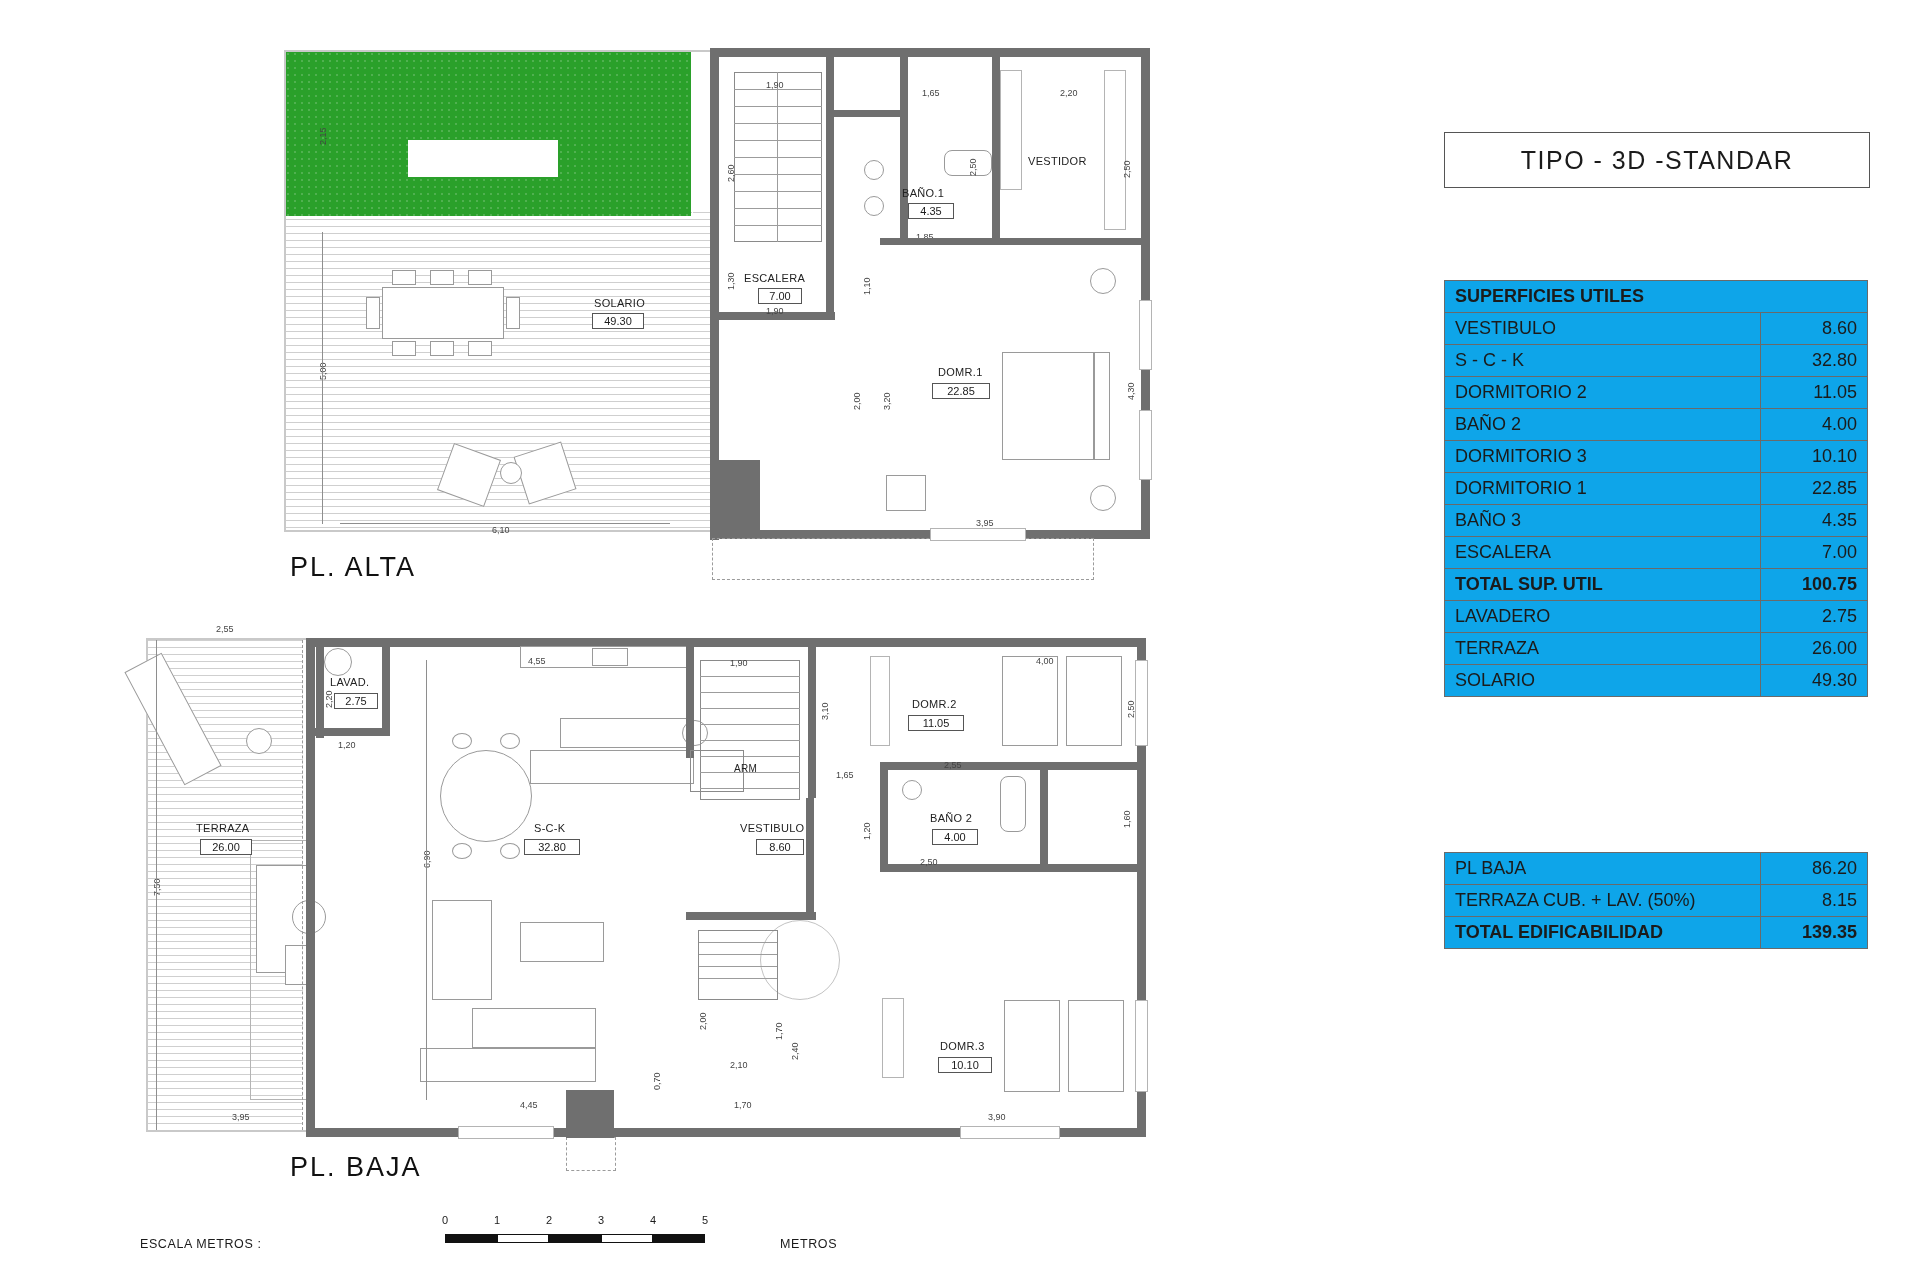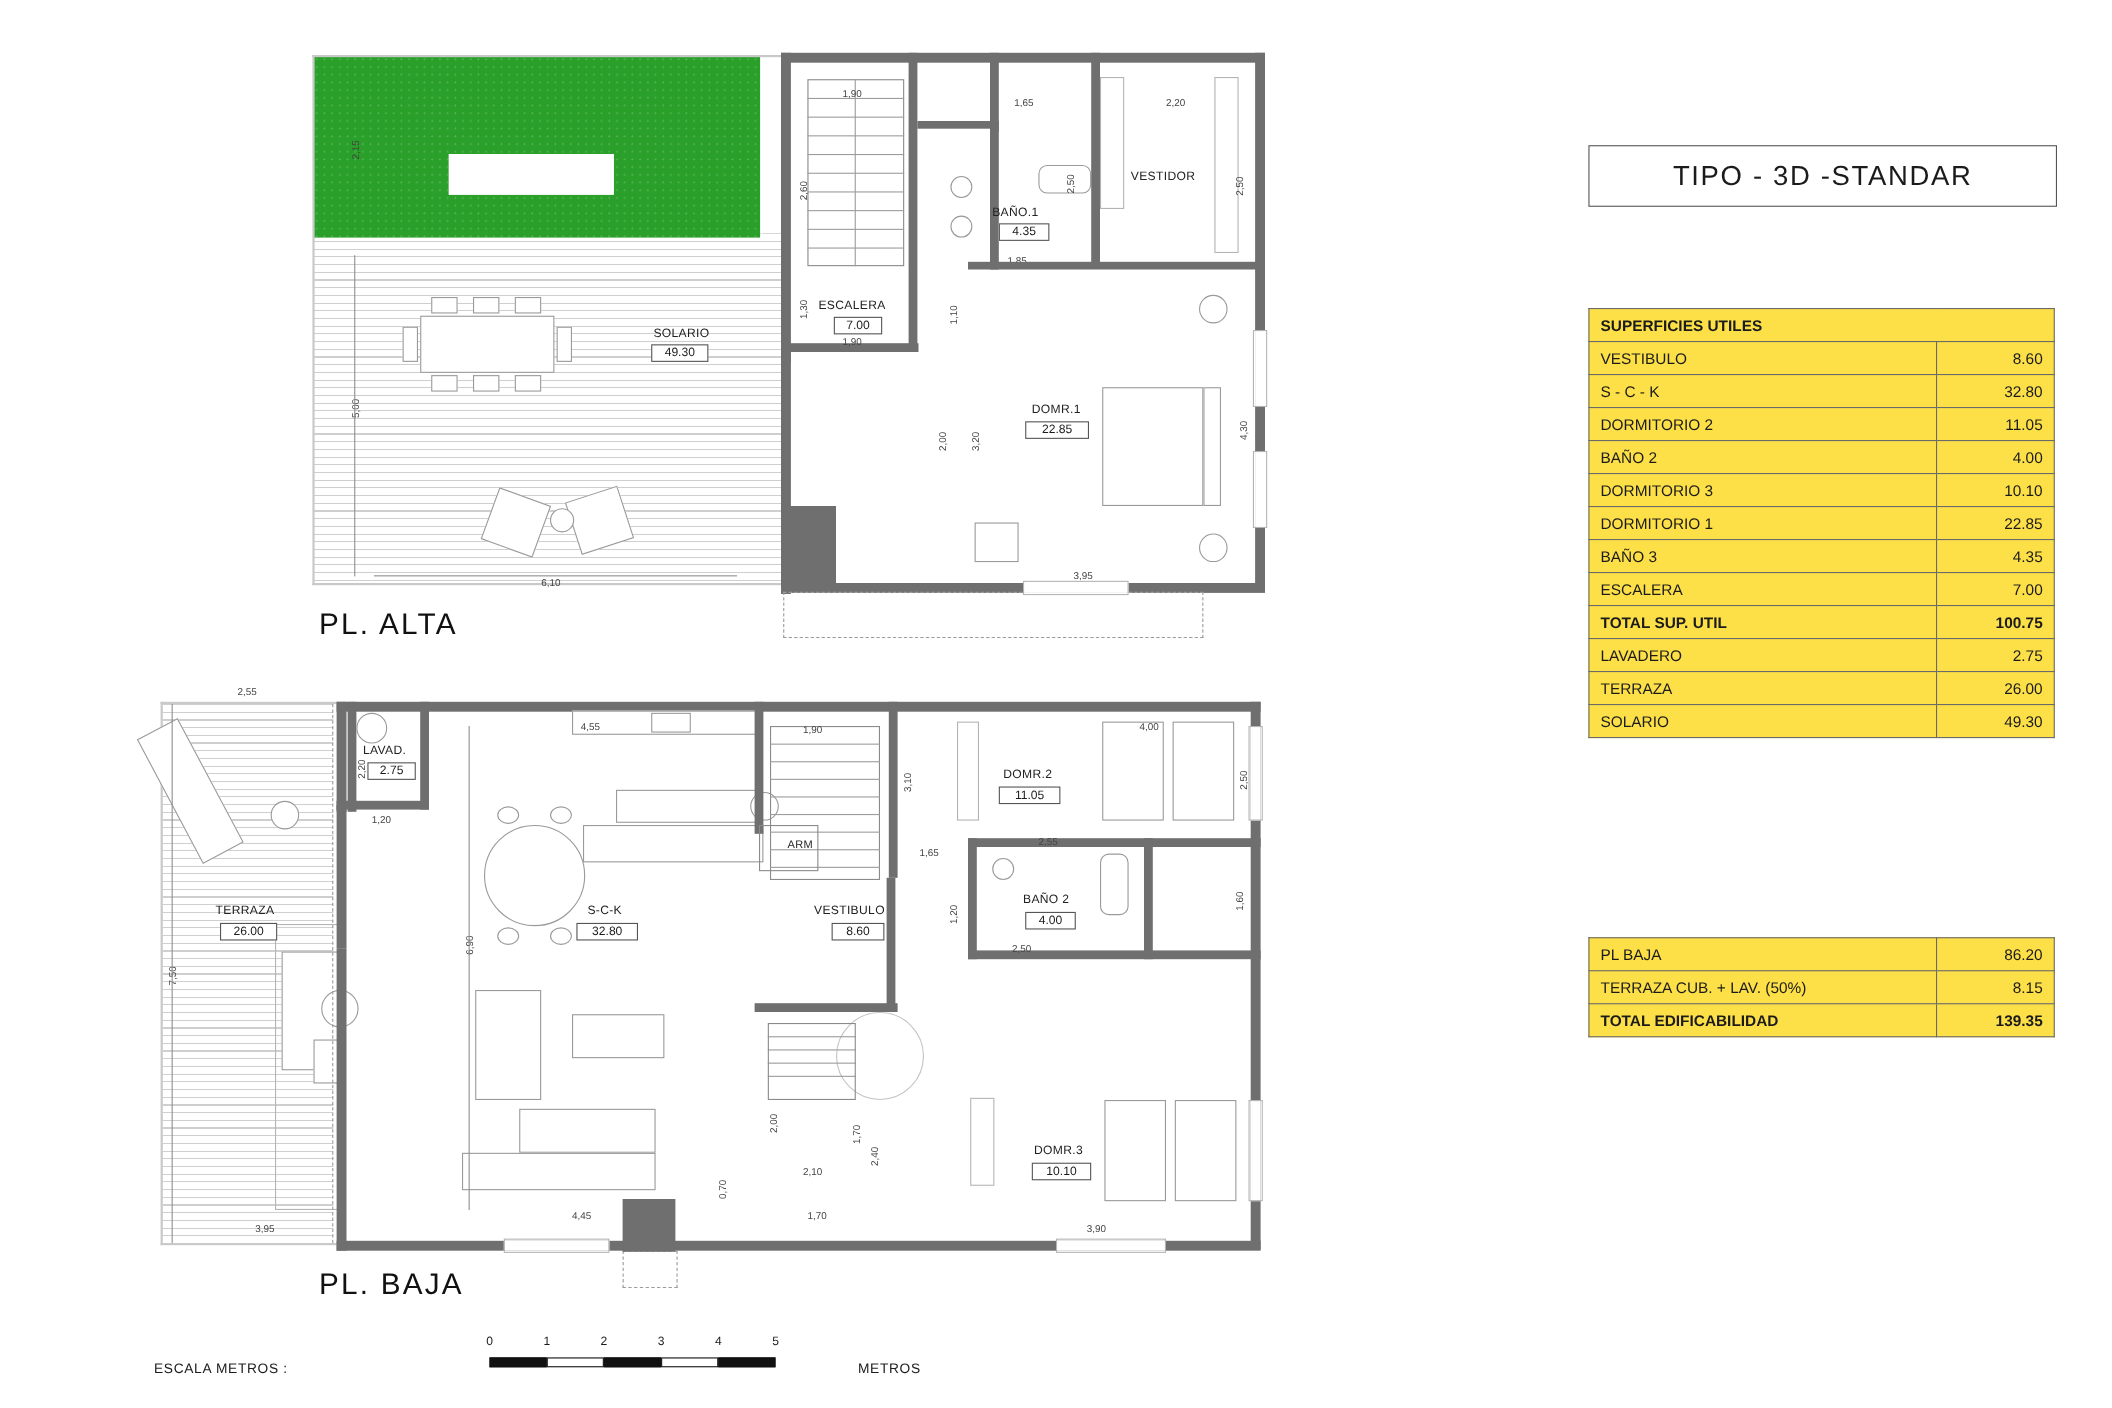--- a/index.html
+++ b/index.html
@@ -30,21 +30,21 @@
   
   .floor-title{position:absolute;font-size:27px;letter-spacing:2px;color:#111;}
 
   
   .panel{position:absolute;}
   .title-box{
     position:absolute;border:1px solid #555;background:#fff;
     display:flex;align-items:center;justify-content:center;
     font-size:25px;letter-spacing:1.5px;
   }
-  table.tbl{position:absolute;border-collapse:collapse;background:#fde047;font-size:14px;}
+  table.tbl{position:absolute;border-collapse:collapse;background:#0ea5e9;font-size:18px;}
   table.tbl td{border:1px solid #6a6a6a;padding:5px 10px;height:19px;}
   table.tbl td.v{text-align:right;width:86px;}
   table.tbl tr.head td{font-weight:bold;}
   table.tbl tr.total td{font-weight:bold;}
 
   
   .scalewrap{position:absolute;}
   .scale-label{position:absolute;font-size:12.5px;letter-spacing:.6px;}
   .scale-seg{position:absolute;height:9px;border:1px solid #111;box-sizing:border-box;}
   .scale-seg.fill{background:#111;}
@@ -253,21 +253,21 @@
       <div style="top:64px"></div>
         <div style="top:80px"></div>
         <div style="top:96px"></div>
       <div style="top:112px"></div>
         <div style="top:128px"></div>
     </div>
     <div class="dim" style="left:730px;top:58px;">1,90</div>
     <div class="dim v" style="left:820px;top:120px;">3,10</div>
 
     <div class="thin" style="left:690px;top:150px;width:54px;height:42px;"></div>
-    <div class="label" style="left:716px;top:163px;font-size:10px;">ARM</div>
+    <div class="label" style="left:700px;top:163px;font-size:10px;padding-left:34px;">ARM</div>
 
     <div class="label" style="left:740px;top:222px;">VESTIBULO</div>
     <div class="box" style="left:756px;top:239px;width:48px;">8.60</div>
     <div class="wall" style="left:806px;top:198px;width:8px;height:120px;"></div>
     <div class="wall" style="left:686px;top:312px;width:130px;height:8px;"></div>
     <div class="arc" style="left:760px;top:320px;width:80px;height:80px;border-color:#c3c3c3;clip-path:polygon(0 0,100% 0,100% 100%,0 100%);"></div>
     <div class="stair" style="left:698px;top:330px;width:80px;height:70px;">
       <div style="top:12px"></div>
         <div style="top:24px"></div>
         <div style="top:36px"></div>

